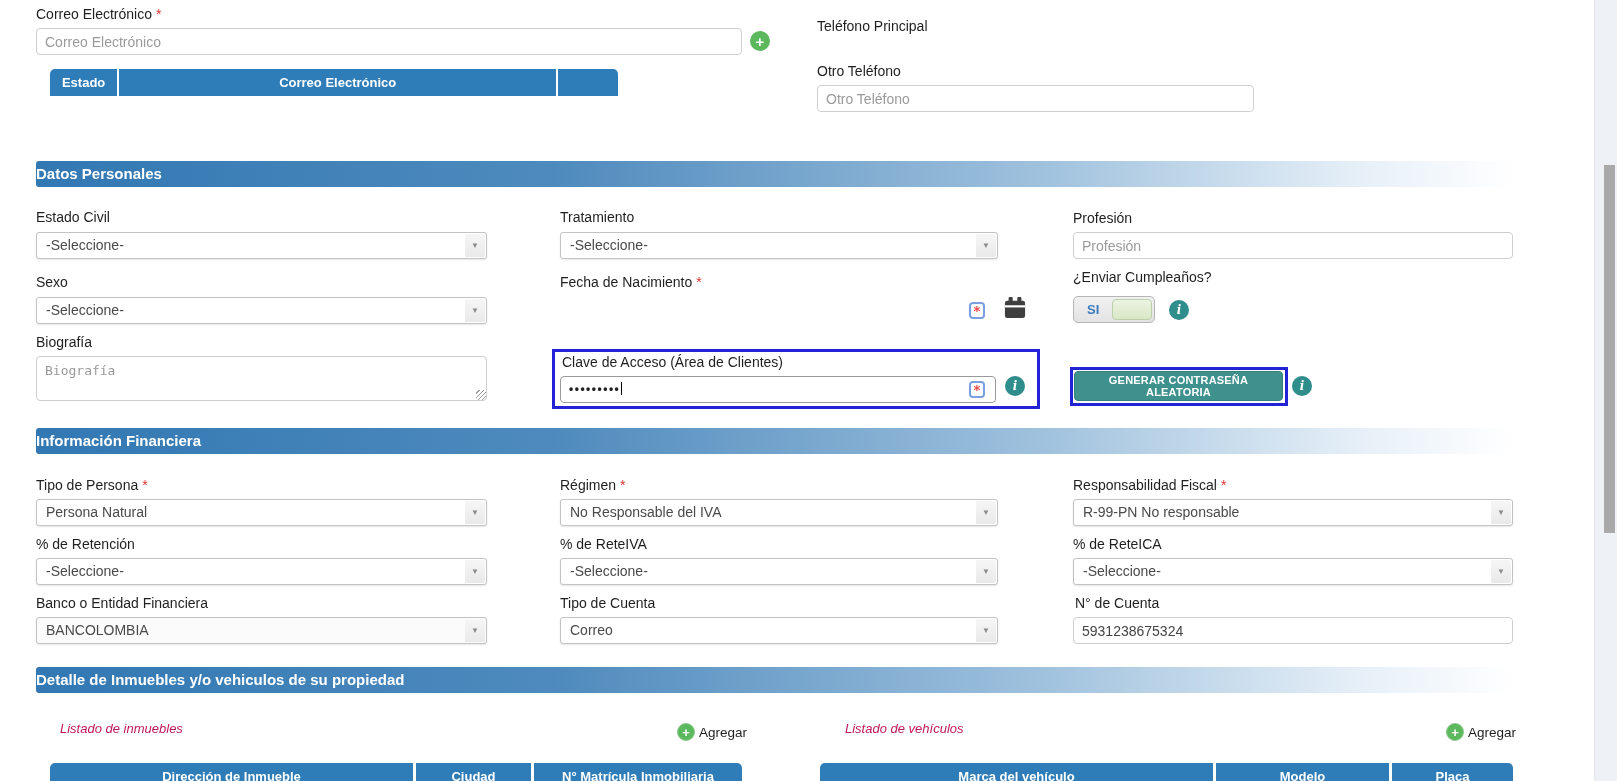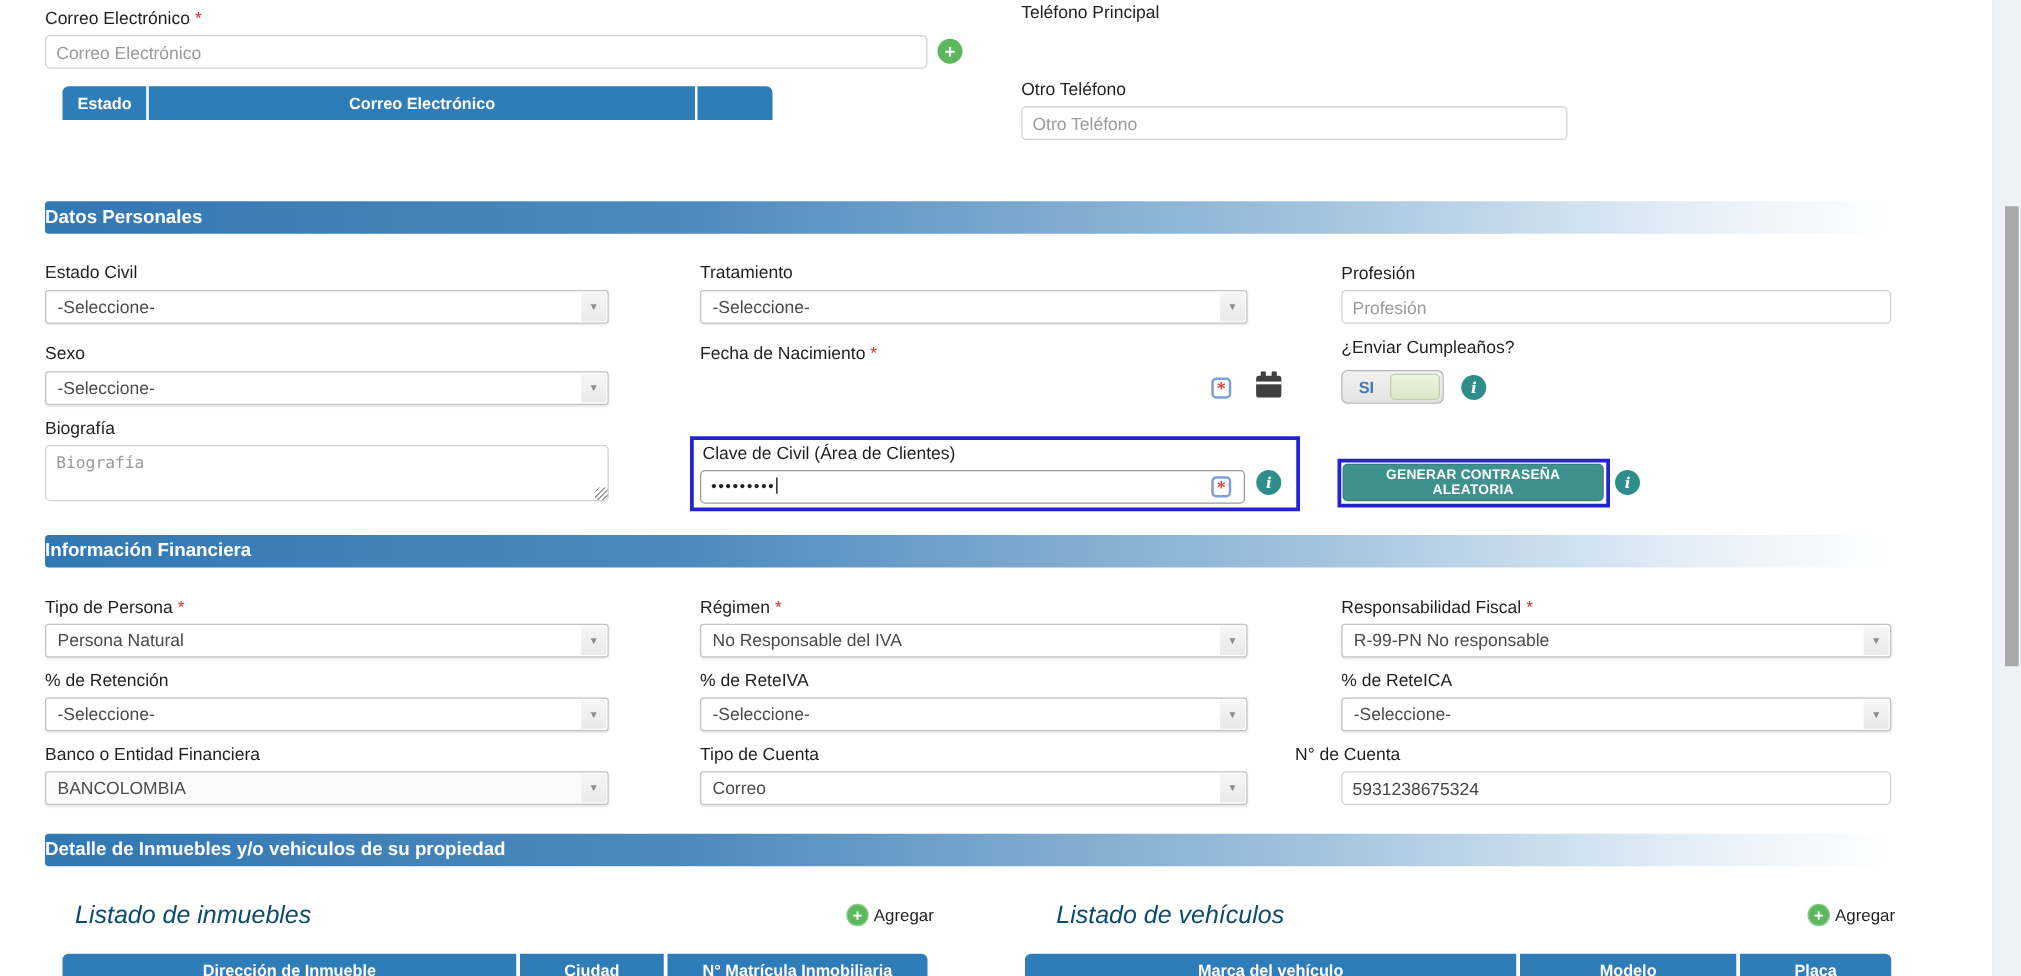--- a/index.html
+++ b/index.html
@@ -35,21 +35,21 @@
   .bio::placeholder{color:#9a9a9a;}
   .grip{position:absolute;width:10px;height:10px;
         background:repeating-linear-gradient(135deg,transparent,transparent 2px,#9a9a9a 2px,#9a9a9a 3px);}
   .ext-ic{position:absolute;width:16px;height:17px;border:2px solid #7b9fe0;border-radius:4px;box-sizing:border-box;
           color:#e03131;font:bold 13px "DejaVu Serif",serif;text-align:center;line-height:15px;background:#fff;}
   .toggle{position:absolute;width:82px;height:27px;border:1px solid #b5b5b5;border-radius:5px;
           background:linear-gradient(#f1f1f1,#e3e3e3);box-sizing:border-box;cursor:pointer;padding-left:32px;}
   .toggle .on-lbl{position:absolute;left:13px;top:0;line-height:25px;color:#3a7abf;font-weight:bold;font-size:13px;}
   .toggle .knob{position:absolute;right:2px;top:2px;bottom:2px;width:40px;border:1px solid #bccfa9;border-radius:4px;
                 background:linear-gradient(#ecf4e1,#d9e7c6);box-sizing:border-box;}
-  .italic-title{position:absolute;font-style:italic;font-size:20px;color:#0c4a6e;white-space:nowrap;}
+  .italic-title{position:absolute;font-style:italic;font-size:13px;color:#be185d;white-space:nowrap;}
   .agregar-lbl{position:absolute;font-size:13.5px;color:#1f1f1f;}
   .caret{display:inline-block;width:1px;height:13px;background:#000;margin-left:1px;vertical-align:-2px;}
   .pwd-dots{font:bold 12px "Liberation Sans",sans-serif;letter-spacing:1.5px;color:#222;line-height:25px;}
   .sb-track{position:absolute;right:0;top:0;width:22px;height:781px;background:#eef1f5;border-left:1px solid #e3e6ea;}
   .sb-thumb{position:absolute;right:2px;top:165px;width:11px;height:368px;background:#a9a9a9;}
 </style>
 </head>
 <body>
 
 <div id="canvas">
@@ -62,21 +62,21 @@
     <span>+</span>
   </div>
 
   <div class="thead" style="left:50px;top:69px;width:568px;gap:2px;">
     <div class="thead-cell" style="width:82px;border-radius:5px 0 0 0;">Estado</div>
     <div class="thead-cell" style="width:533px;">Correo Electrónico</div>
     <div class="thead-cell" style="width:73px;border-radius:0 5px 0 0;"></div>
   </div>
 
 
-  <div class="lbl" style="left:817px;top:1px;">Teléfono Principal</div>
+  <div class="lbl" style="left:817px;top:18px;">Teléfono Principal</div>
   <div class="lbl" style="left:817px;top:63px;">Otro Teléfono</div>
   <input class="tinput" style="left: 817px; top: 85px; width: 437px;" type="text" placeholder="Otro Teléfono">
 
   <div class="sec-bar" style="left:36px;top:161px;width:1477px;">Datos Personales</div>
 
   <div class="lbl" style="left:36px;top:209px;">Estado Civil</div>
   <div class="selectbox" style="left:36px;top:232px;width:451px;">
     <span class="sel-text">-Seleccione-</span>
     <span class="sel-arrow">▼</span>
   </div>
@@ -116,21 +116,21 @@
   </div>
   <div class="info" style="left:1169px;top:300px;">
     <span>i</span>
   </div>
 
   <div class="lbl" style="left:36px;top:334px;">Biografía</div>
   <textarea class="bio" style="left: 36px; top: 356px; width: 451px; height: 45px;" placeholder="Biografía"></textarea>
   <div class="grip" style="left:476px;top:390px;"></div>
 
   <div class="hl" style="left:552px;top:349px;width:488px;height:60px;"></div>
-  <div class="lbl" style="left:562px;top:354px;">Clave de Civil (Área de Clientes)</div>
+  <div class="lbl" style="left:562px;top:354px;">Clave de Acceso (Área de Clientes)</div>
   <div class="tinput" style="left:560px;top:376px;width:436px;border-color:#9a9a9a;">
     <span class="pwd-dots">•••••••••</span><span class="caret"></span>
   </div>
   <div class="ext-ic" style="left:969px;top:381px;">
     <span>*</span>
   </div>
   <div class="info" style="left:1005px;top:376px;">
     <span>i</span>
   </div>
 
@@ -189,21 +189,21 @@
     <span class="sel-text">BANCOLOMBIA</span>
     <span class="sel-arrow">▼</span>
   </div>
 
   <div class="lbl" style="left:560px;top:595px;">Tipo de Cuenta</div>
   <div class="selectbox" style="left:560px;top:617px;width:438px;">
     <span class="sel-text">Correo</span>
     <span class="sel-arrow">▼</span>
   </div>
 
-  <div class="lbl" style="left:1036px;top:595px;">N° de Cuenta</div>
+  <div class="lbl" style="left:1075px;top:595px;">N° de Cuenta</div>
   <input class="tinput" style="left: 1073px; top: 617px; width: 440px;" type="text" value="5931238675324">
 
   <div class="sec-bar" style="left:36px;top:667px;width:1477px;">Detalle de Inmuebles y/o vehiculos de su propiedad</div>
 
   <div class="italic-title" style="left:60px;top:721px;">Listado de inmuebles</div>
   <div class="circle abs" style="left:677px;top:723px;width:18px;height:18px;background:#5cb85c;border:1px solid #8cc98c;font:bold 13px 'Liberation Sans',sans-serif;">
     <span>+</span>
   </div>
   <span class="agregar-lbl" style="left:699px;top:725px;">Agregar</span>
 

